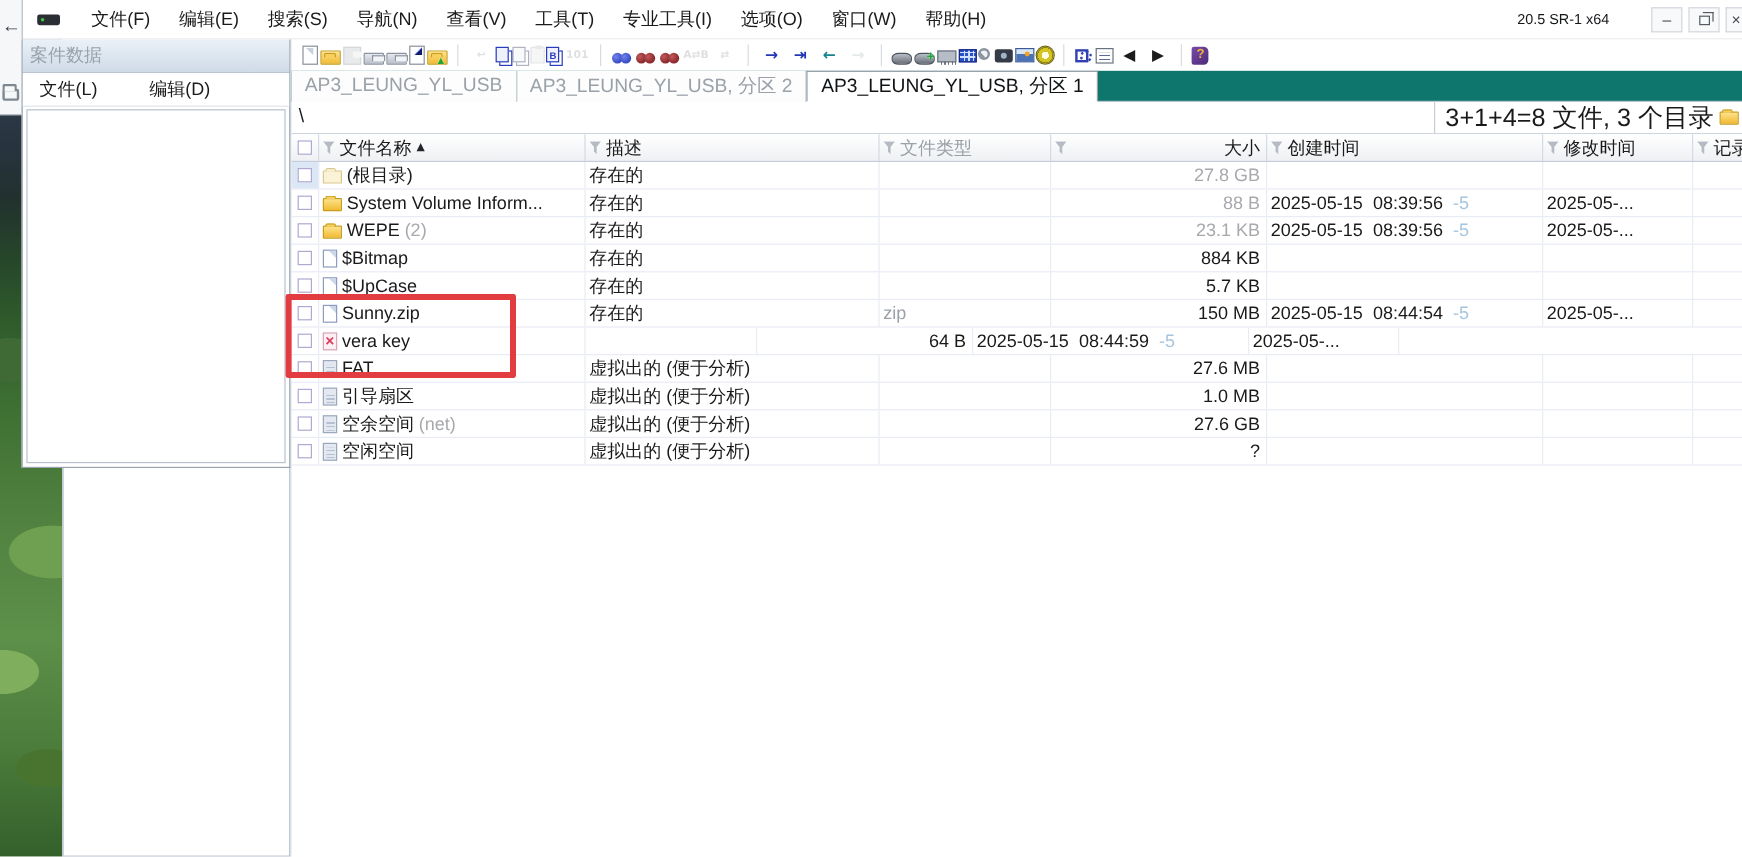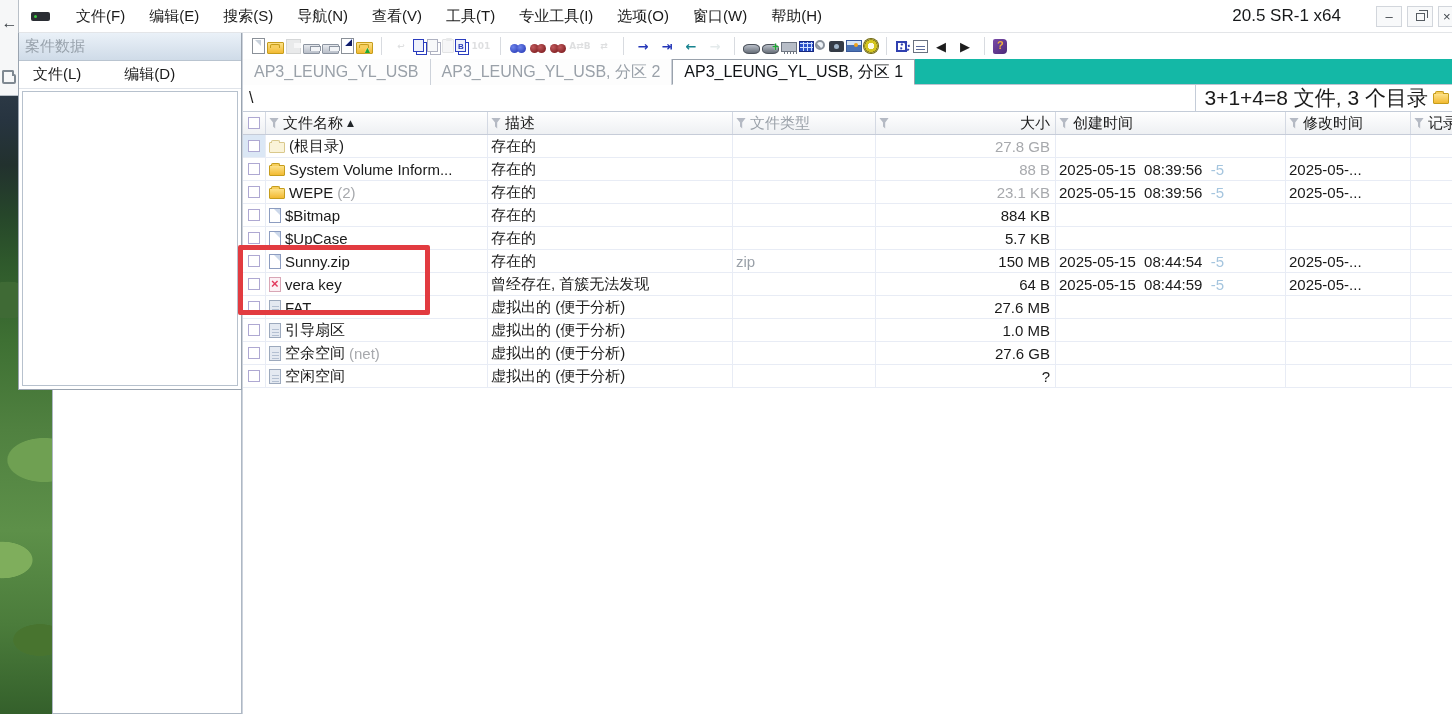--- a/index.html
+++ b/index.html
@@ -27,21 +27,21 @@
   
   .behind-window { position:absolute; left:52px; top:388px; width:190px; height:326px; background:#fff; border:1px solid #aeb8c4; z-index:1; }
 
   
   .menubar { position:absolute; left:18px; top:0; width:1434px; height:33px; background:#fff; border-left:1px solid #8d97a3; border-bottom:1px solid #e3e5e8; z-index:2; display:flex; align-items:center; }
   .app-icon { position:relative; width:19px; height:9px; background:#2b2e34; border-radius:2px; margin:0 14px 0 12px; flex:none; }
   .app-icon::after { content:""; position:absolute; left:3px; top:3px; width:3px; height:3px; background:#39c83f; border-radius:50%; }
   #main-menu { display:flex; }
   .menu-item { padding:5px 12px; cursor:default; }
   .win-right { margin-left:auto; display:flex; align-items:center; height:33px; }
-  .version { font-size:17px; color:#16181a; margin-right:30px; }
+  .version { font-size:12px; color:#16181a; margin-right:30px; }
   .winbtn { width:26px; height:21px; border:1px solid #d2d6dc; background:#f8f9fa; color:#41474d; font-size:13px; line-height:19px; text-align:center; margin-left:5px; cursor:pointer; display:flex; align-items:center; justify-content:center; }
   .winbtn.close { width:14px; overflow:hidden; justify-content:flex-start; padding-left:4px; margin-right:0; border-right:none; }
   .restore-glyph { position:relative; width:9px; height:8px; border:1px solid #555b61; background:#f8f9fa; margin-top:2px; }
   .restore-glyph::before { content:""; position:absolute; left:2px; top:-4px; width:8px; height:7px; border:1px solid #555b61; border-left:none; border-bottom:none; }
 
   .main-right { position:absolute; left:242px; top:33px; width:1210px; bottom:0; background:#fff; z-index:2; border-left:1px solid #cdd3dc; }
 
   
   .toolbar { height:26px; display:flex; align-items:center; padding-left:8px; background:#fff; }
   .tgroup { display:flex; align-items:center; }
@@ -86,21 +86,21 @@
   .k-gear { width:14px; height:14px; border-radius:50%; background:radial-gradient(circle,#fdfbe8 0 3px,#d3c41f 3px 6px,#8e8413 6px); box-shadow:0 0 0 1px #6f670e; }
   .k-squares { width:16px; height:14px; }
   .k-squares::before { content:""; position:absolute; left:1px; top:2px; width:7px; height:7px; border:2px solid #3040b0; }
   .k-squares::after { content:""; position:absolute; right:1px; bottom:1px; width:6px; height:6px; border:2px dotted #3040b0; border-radius:50%; }
   .k-listbox { width:15px; height:13px; border:1px solid #6a7280; background:#fff; }
   .k-listbox::after { content:""; position:absolute; inset:3px 2px 2px 2px; background:repeating-linear-gradient(0deg,#5a6a9a 0 1px,transparent 1px 3px); }
   .k-book { width:14px; height:15px; background:linear-gradient(135deg,#7a4aa8,#4c2a78); border-radius:2px 4px 4px 2px; }
   .k-book::after { content:"?"; position:absolute; left:4px; top:0px; color:#f0b23c; font-size:11px; font-weight:bold; }
 
   
-  .tabsrow { height:26px; display:flex; border-bottom:1px solid #bcc4d0; background:#14b8a6; }
+  .tabsrow { height:26px; display:flex; border-bottom:1px solid #bcc4d0; background:#0f766e; }
   .tab { height:26px; padding:0 11px; display:flex; align-items:center; color:#9aa1a9; font-size:16px; border-right:1px solid #cdd2da; background:#fdfdfd; cursor:pointer; white-space:nowrap; }
   .tab.active { color:#101316; background:#fff; border:1px solid #9aa2ac; border-bottom:1px solid #fff; margin-bottom:-1px; }
 
   
   .pathrow { height:27px; display:flex; align-items:center; border-bottom:1px solid #c4ccd8; background:#fff; }
   .path { flex:1; padding-left:6px; font-size:16px; }
   .summary { display:flex; align-items:center; gap:5px; padding:0 3px 0 8px; border-left:1px solid #c4ccd8; height:100%; font-size:21px; white-space:nowrap; }
   .mini-folder { position:relative; width:16px; height:11px; background:linear-gradient(#fde28a,#f2ba32); border:1px solid #c69d1c; border-radius:1px; flex:none; }
   .mini-folder::before { content:""; position:absolute; left:1px; top:-3px; width:7px; height:2px; background:#f7cf5e; border:1px solid #c69d1c; border-bottom:none; border-radius:2px 2px 0 0; }
 
@@ -390,21 +390,20 @@
             <div class="td w-record"></div>
           </div>
           <div class="tr">
             <div class="td w-sel">
               <span class="cb"></span>
             </div>
             <div class="td w-name">
               <span class="ficon f-file-x"></span>
               <span class="fname">vera key</span>
             </div>
-            <div class="td w-desc">曾经存在, 首簇无法发现</div>
             <div class="td w-type"></div>
             <div class="td w-size">64 B</div>
             <div class="td w-created"><span>2025-05-15  08:44:59</span><span class="tz">  -5</span></div>
             <div class="td w-modified">2025-05-...</div>
             <div class="td w-record"></div>
           </div>
           <div class="tr">
             <div class="td w-sel">
               <span class="cb"></span>
             </div>

